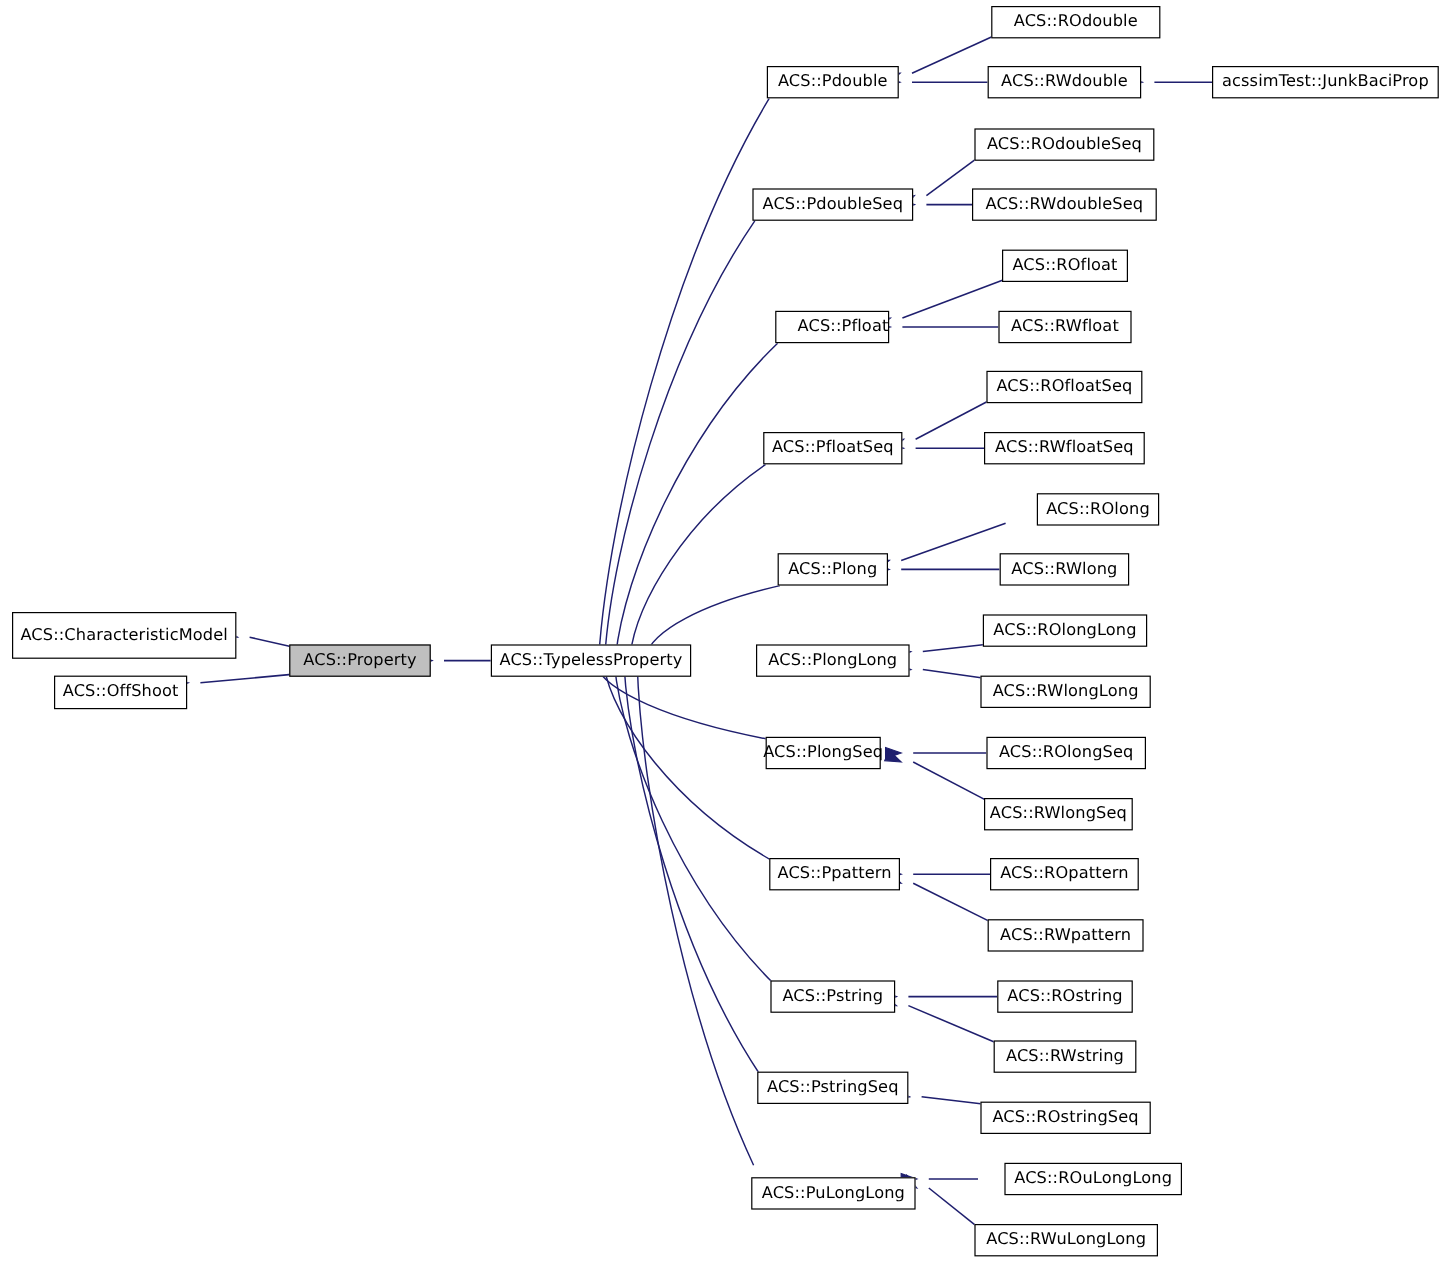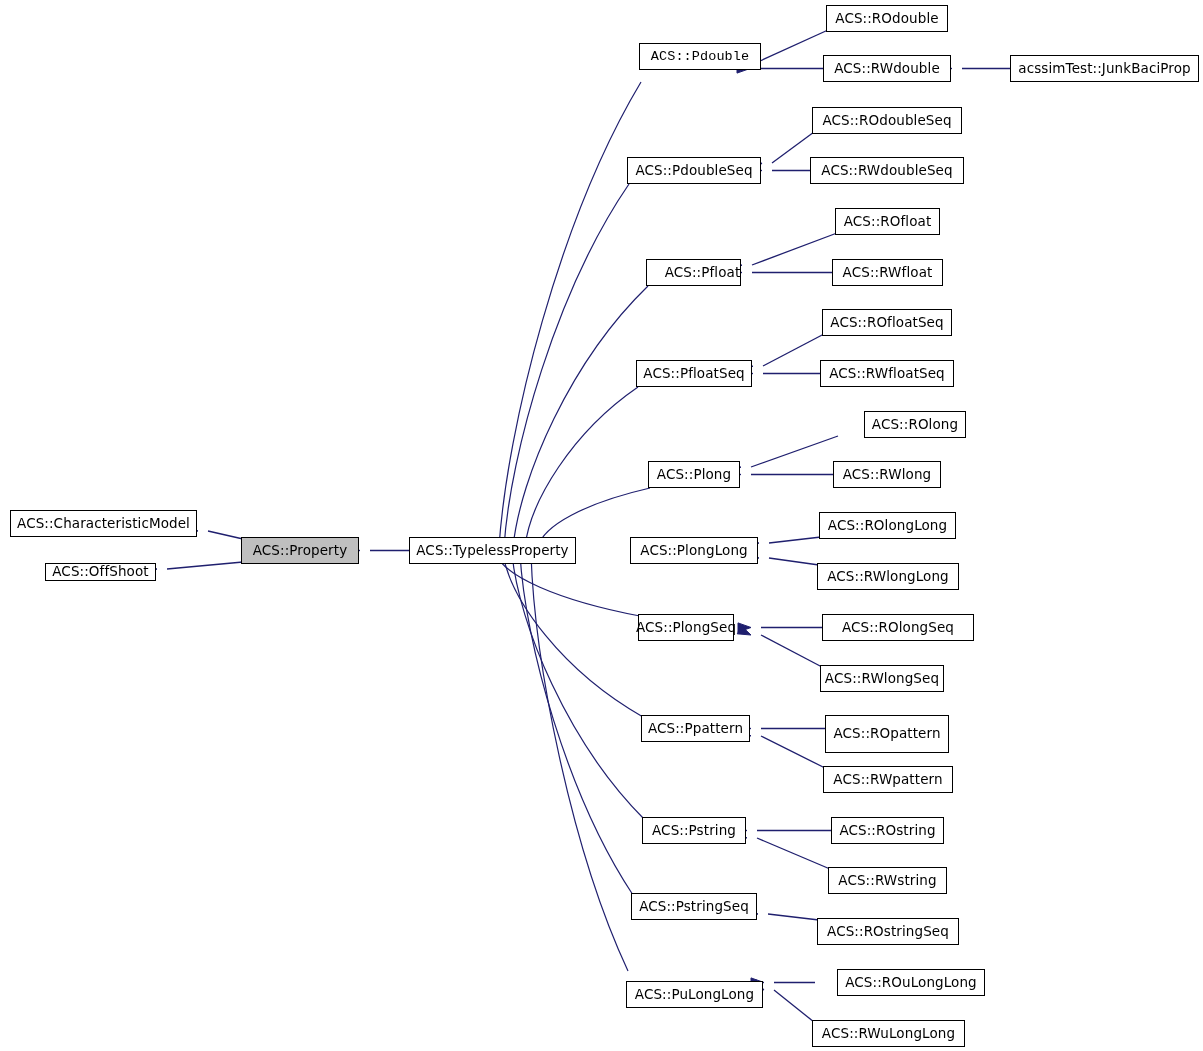--- a/index.html
+++ b/index.html
@@ -185,36 +185,36 @@
       <g>
         <path d="M 815 982.5 L 774 982.5" fill="none" stroke="#1f1f6e" stroke-width="1.3"></path>
         <polygon points="764,982.5 751,987.1 751,977.9" fill="#1f1f6e" stroke="#1f1f6e" stroke-width="1"></polygon>
       </g>
       <g>
         <path d="M 814 1022 L 774 990" fill="none" stroke="#1f1f6e" stroke-width="1.3"></path>
         <polygon points="764,990 750.5708247878529,986.8667503895392 755.5301187949478,979.1178535034533" fill="#1f1f6e" stroke="#1f1f6e" stroke-width="1"></polygon>
       </g>
     </svg>
   <div id="nodes">
-      <div class="node" style="left: 10px; top: 510px; width: 187px; height: 27px;">
+      <div class="node" style="left: 10px; top: 510px; width: 187px; height: 39px;">
         <span>ACS::CharacteristicModel</span>
       </div>
-      <div class="node" style="left: 45px; top: 563px; width: 111px; height: 18px;">
+      <div class="node" style="left: 45px; top: 563px; width: 111px; height: 28px;">
         <span>ACS::OffShoot</span>
       </div>
       <div class="node current" style="left: 241px; top: 537px; width: 118px; height: 27px;">
         <span>ACS::Property</span>
       </div>
       <div class="node" style="left: 409px; top: 537px; width: 167px; height: 27px;">
         <span>ACS::TypelessProperty</span>
       </div>
-      <div class="node" style="left: 639px; top: 43px; width: 122px; height: 27px; font-family: Liberation Mono, monospace;">
+      <div class="node" style="left: 639px; top: 55px; width: 110px; height: 27px;">
         <span>ACS::Pdouble</span>
       </div>
-      <div class="node" style="left: 826px; top: 5px; width: 122px; height: 27px;">
+      <div class="node" style="left: 826px; top: 5px; width: 141px; height: 27px;">
         <span>ACS::ROdouble</span>
       </div>
       <div class="node" style="left: 823px; top: 55px; width: 128px; height: 27px;">
         <span>ACS::RWdouble</span>
       </div>
       <div class="node" style="left: 1010px; top: 55px; width: 189px; height: 27px;">
         <span>acssimTest::JunkBaciProp</span>
       </div>
       <div class="node" style="left: 627px; top: 157px; width: 134px; height: 27px;">
         <span>ACS::PdoubleSeq</span>
@@ -257,30 +257,30 @@
       </div>
       <div class="node" style="left: 819px; top: 512px; width: 137px; height: 27px;">
         <span>ACS::ROlongLong</span>
       </div>
       <div class="node" style="left: 817px; top: 563px; width: 142px; height: 27px;">
         <span>ACS::RWlongLong</span>
       </div>
       <div class="node" style="left: 638px; top: 614px; width: 96px; height: 27px;">
         <span>ACS::PlongSeq</span>
       </div>
-      <div class="node" style="left: 822px; top: 614px; width: 152px; height: 27px;">
+      <div class="node" style="left: 822px; top: 614px; width: 133px; height: 27px;">
         <span>ACS::ROlongSeq</span>
       </div>
       <div class="node" style="left: 820px; top: 665px; width: 124px; height: 27px;">
         <span>ACS::RWlongSeq</span>
       </div>
       <div class="node" style="left: 641px; top: 715px; width: 109px; height: 27px;">
         <span>ACS::Ppattern</span>
       </div>
-      <div class="node" style="left: 825px; top: 715px; width: 124px; height: 38px;">
+      <div class="node" style="left: 825px; top: 715px; width: 124px; height: 27px;">
         <span>ACS::ROpattern</span>
       </div>
       <div class="node" style="left: 823px; top: 766px; width: 130px; height: 27px; text-align: center;">
         <span>ACS::RWpattern</span>
       </div>
       <div class="node" style="left: 642px; top: 817px; width: 104px; height: 27px;">
         <span>ACS::Pstring</span>
       </div>
       <div class="node" style="left: 831px; top: 817px; width: 113px; height: 27px;">
         <span>ACS::ROstring</span>

